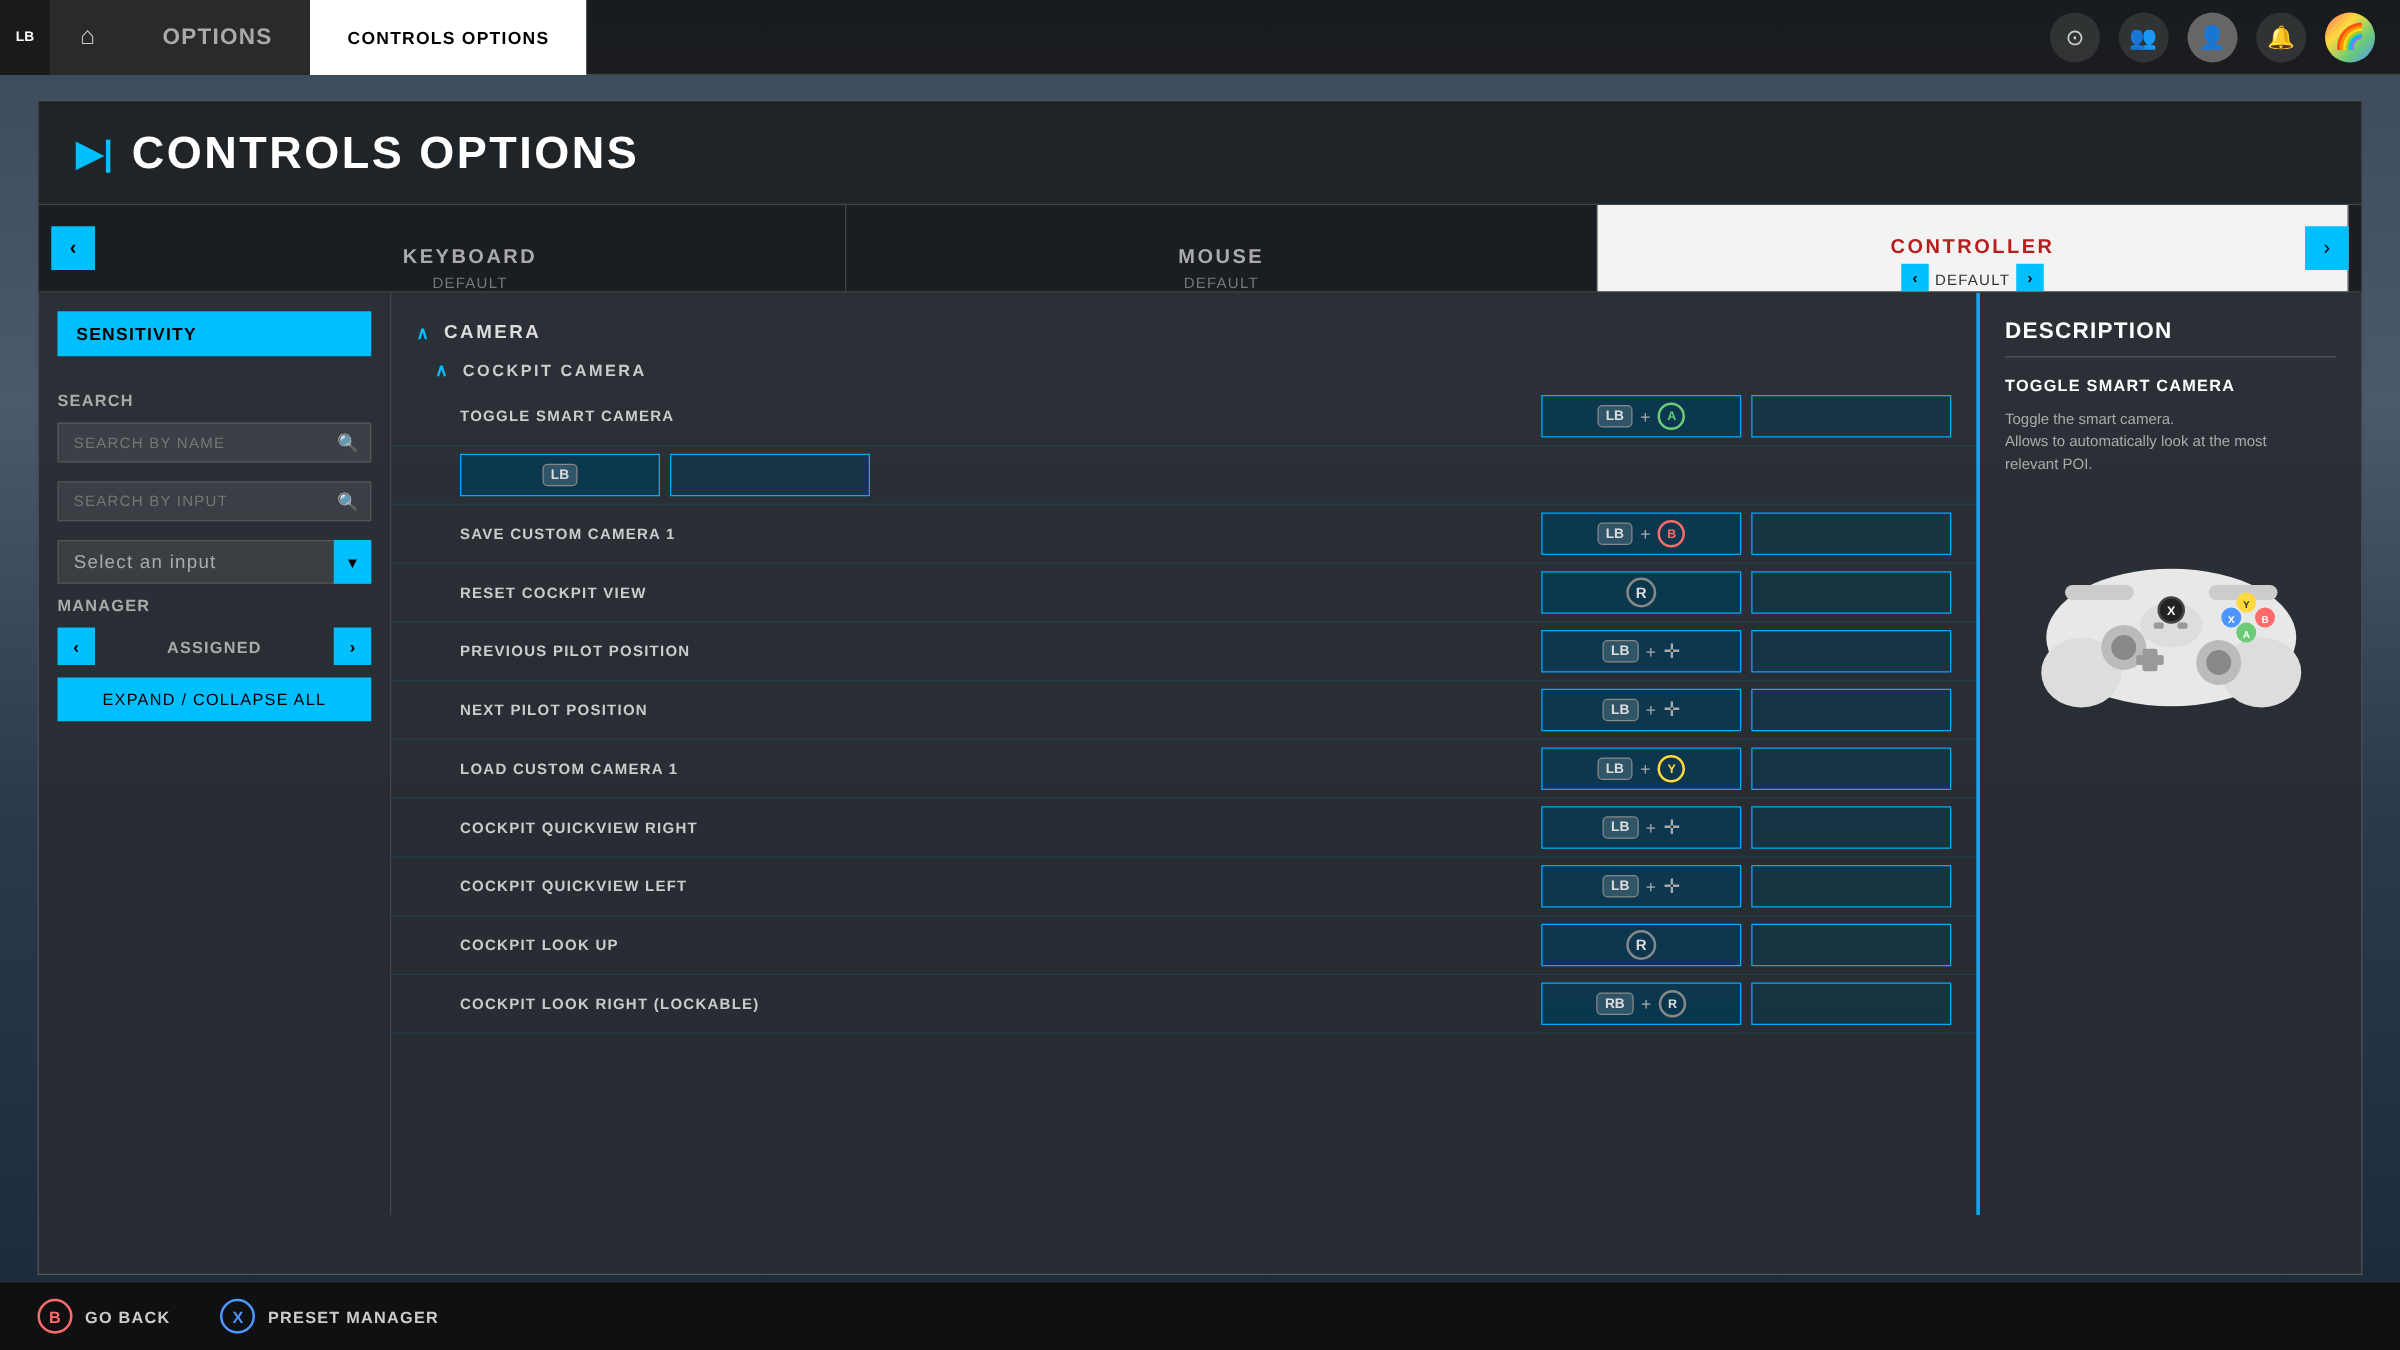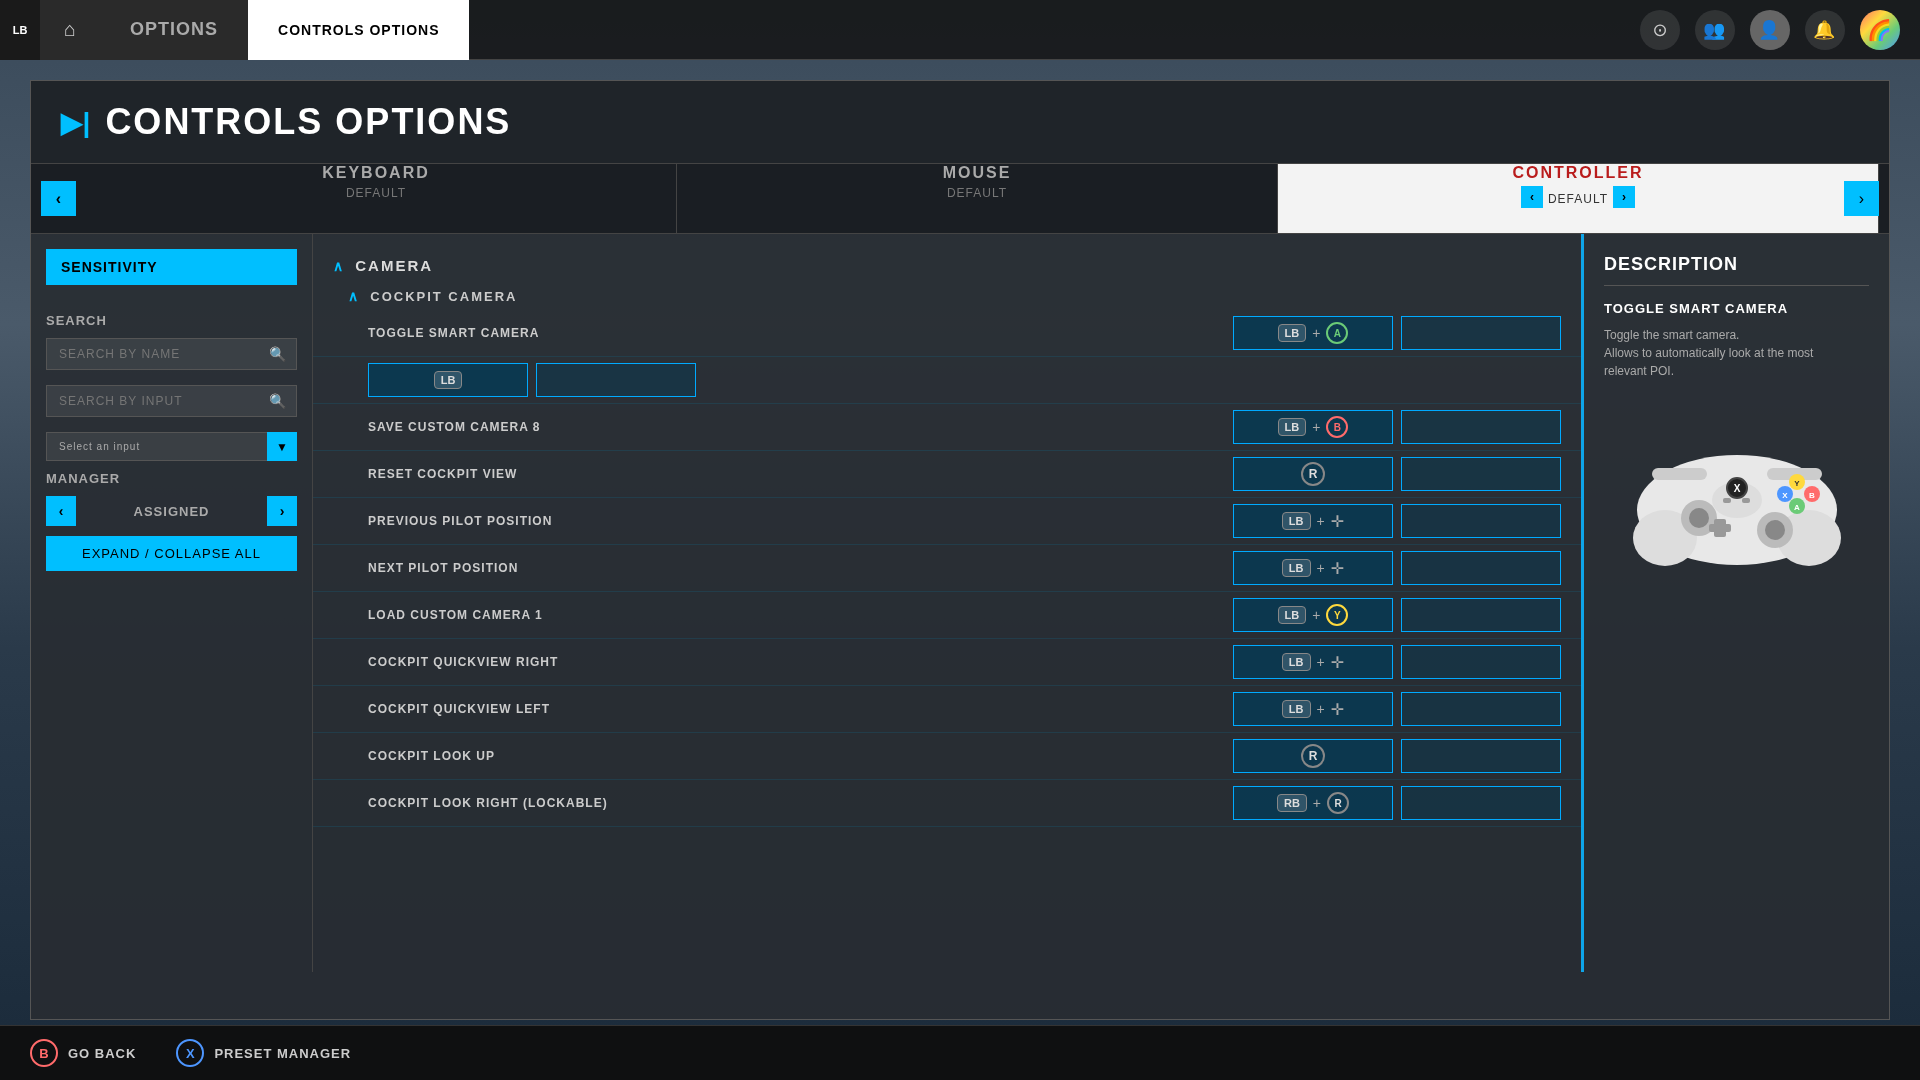--- a/index.html
+++ b/index.html
@@ -187,21 +187,21 @@
       font-weight: bold;
       cursor: pointer;
       flex-shrink: 0;
     }
 
     .tab-item {
       flex: 1;
       display: flex;
       flex-direction: column;
       align-items: center;
-      justify-content: flex-start;
+      justify-content: flex-end;
       height: 100%;
       cursor: pointer;
       border-right: 1px solid #444;
     }
 
     .tab-item:last-of-type { border-right: none; }
 
     .tab-label {
       color: #aaa;
       font-size: 16px;
@@ -327,21 +327,21 @@
     .select-input-wrap {
       position: relative;
     }
 
     .select-input {
       width: 100%;
       background: rgba(255,255,255,0.08);
       border: 1px solid #555;
       color: #aaa;
       padding: 8px 35px 8px 12px;
-      font-size: 10px;
+      font-size: 15px;
       appearance: none;
       outline: none;
       cursor: pointer;
     }
 
     .select-arrow {
       position: absolute;
       right: 0;
       top: 0;
       bottom: 0;
@@ -742,21 +742,21 @@
       <div class="control-row">
         <div class="control-binding">
           <div class="binding-content">
             <span class="btn-badge">LB</span>
           </div>
         </div>
         <div class="control-binding-empty"></div>
       </div>
 
       <div class="control-row">
-        <span class="control-name">SAVE CUSTOM CAMERA 8</span>
+        <span class="control-name">SAVE CUSTOM CAMERA 1</span>
         <div class="control-binding">
           <div class="binding-content">
             <span class="btn-badge">LB</span>
             <span class="plus-sep">+</span>
             <span class="btn-circle red">B</span>
           </div>
         </div>
         <div class="control-binding-empty"></div>
       </div>
 

